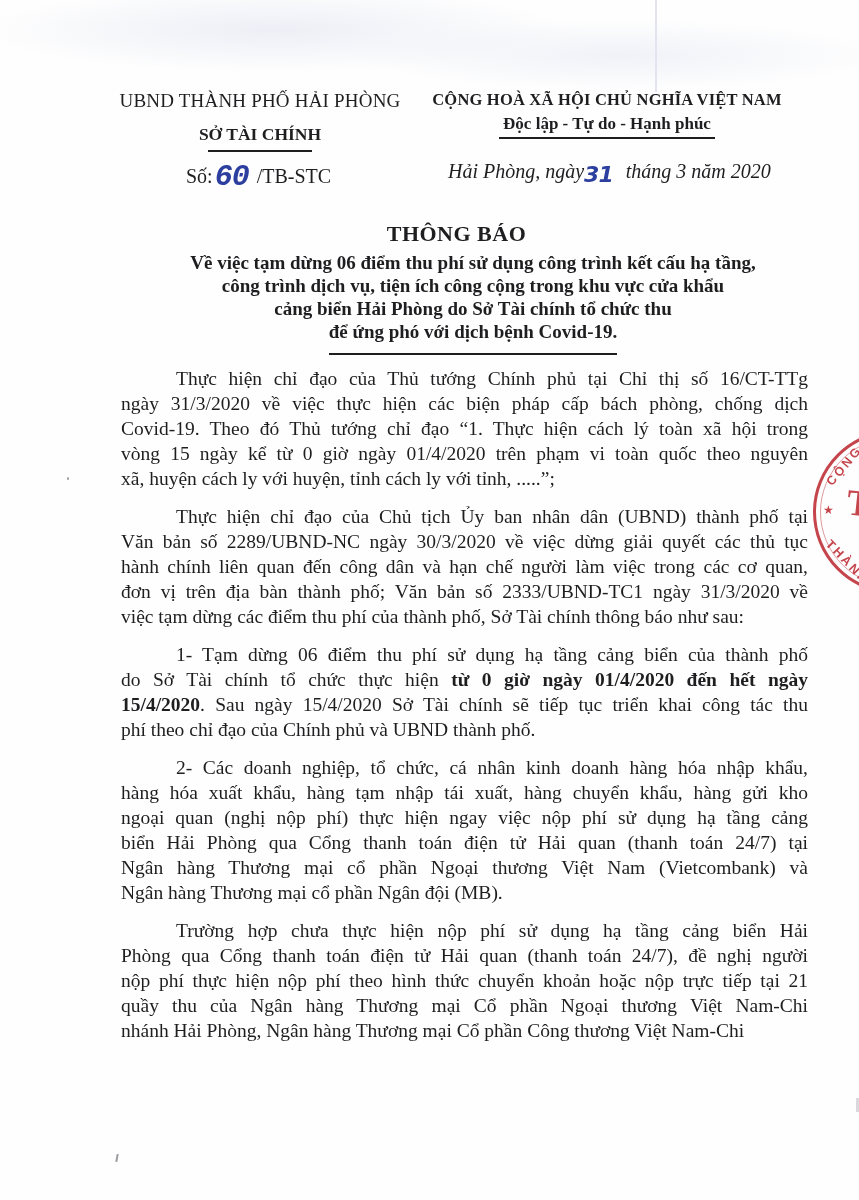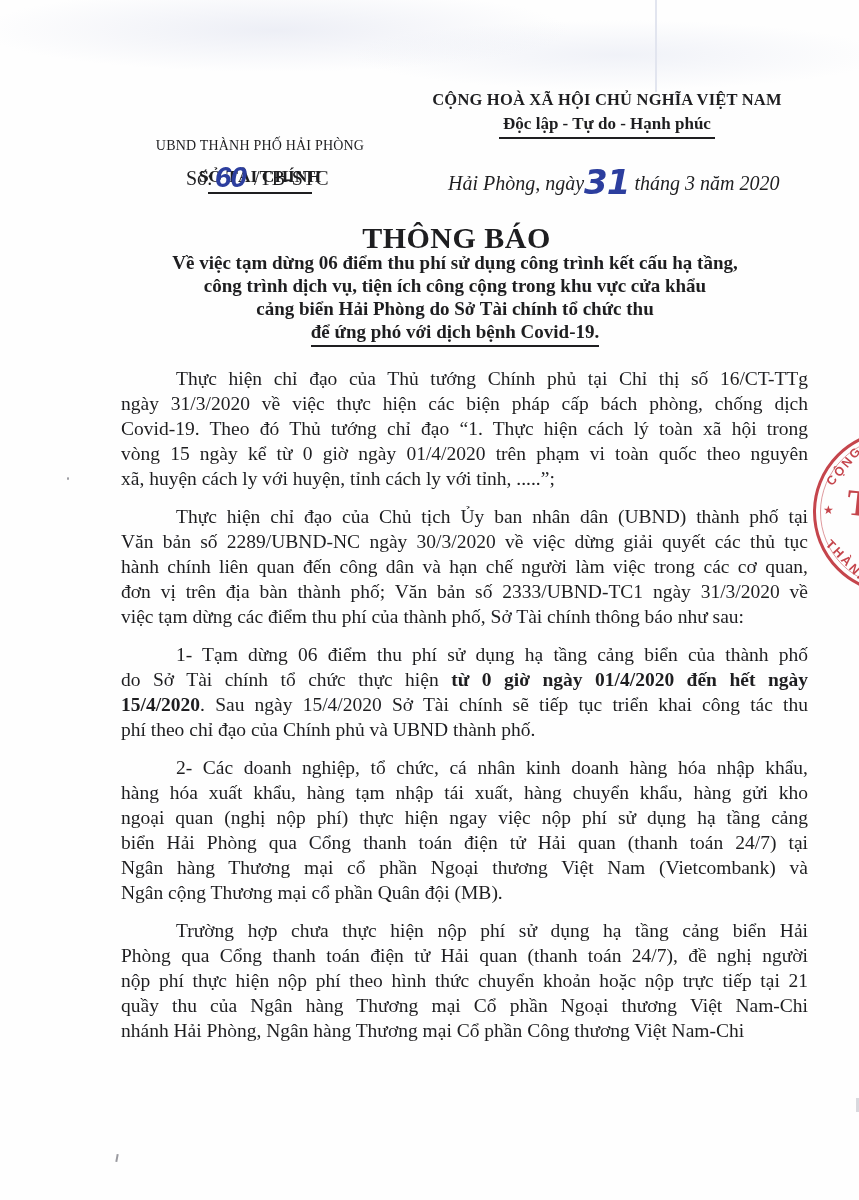--- a/index.html
+++ b/index.html
@@ -21,43 +21,43 @@
   }
   .scan-line{position:absolute;left:655px;top:0;width:2px;height:92px;background:#e2e5ef;}
   .speck{position:absolute;background:#9a9aa0;}
   .speck-a{left:67px;top:477px;width:2px;height:3px;border-radius:50%;}
   .speck-b{left:116px;top:1154px;width:2px;height:8px;transform:rotate(10deg);}
   .edge-sliver{position:absolute;right:0;top:1098px;width:3px;height:14px;background:#d9d9de;}
 
   
   .hdr{position:absolute;top:90px;left:0;width:100%;}
   .hdr-left{position:absolute;left:118px;width:284px;text-align:center;}
-  .hdr-left .l1{font-size:14px;letter-spacing:.2px;white-space:nowrap;margin-top:48px;}
+  .hdr-left .l1{font-size:19px;letter-spacing:.2px;white-space:nowrap;}
   .hdr-left .l2{font-size:17.5px;font-weight:bold;margin-top:12px;}
   .hdr-left .rule{width:104px;height:0;border-bottom:2px solid var(--ink);margin:5px auto 0;}
   .hdr-right{position:absolute;left:406px;width:402px;text-align:center;}
   .hdr-right .l1{font-size:16.5px;font-weight:bold;white-space:nowrap;letter-spacing:.2px;}
   .hdr-right .l2{font-size:17px;font-weight:bold;margin-top:4px;}
   .hdr-right .l2 span{display:inline-block;border-bottom:2px solid var(--ink);padding:0 4px 3px;}
 
   
   .meta{position:absolute;top:158px;left:0;width:100%;font-size:20px;}
   .doc-no{position:absolute;left:186px;white-space:nowrap;}
-  .hand-60{font-family:Liberation Sans, sans-serif;font-style:italic;font-weight:bold;
+  .hand-60{font-family:Liberation Mono, monospace;font-style:italic;font-weight:bold;
            font-size:30px;color:var(--pen);letter-spacing:-1px;position:relative;top:2px;margin:0 3px 0 2px;}
   .date-line{position:absolute;left:448px;font-style:italic;white-space:nowrap;}
   .hand-31{font-family:"DejaVu Sans",sans-serif;font-style:italic;font-weight:bold;
-           font-size:34px;color:var(--pen);position:relative;top:4px;letter-spacing:-1px;margin-right:0;}
+           font-size:22px;color:var(--pen);position:relative;top:4px;letter-spacing:-1px;margin-right:8px;}
 
   
   .title{position:absolute;top:221px;left:105px;width:703px;text-align:center;
-         font-size:30px;font-weight:bold;letter-spacing:.5px;}
-  .subtitle{position:absolute;top:251px;left:85px;width:740px;text-align:center;
+         font-size:22px;font-weight:bold;letter-spacing:.5px;}
+  .subtitle{position:absolute;top:251px;left:103px;width:740px;text-align:center;
             font-size:19px;font-weight:bold;line-height:23px;}
-  .subtitle .u span{display:inline-block;border-bottom:2px solid var(--ink);padding-bottom:2px;}
+  .subtitle .u span{display:inline-block;border-bottom:2px solid var(--ink);padding-bottom:10px;}
 
   
   .doc-body{position:absolute;top:366px;left:105px;width:703px;font-size:19.5px;line-height:25px;}
   .para{margin:0 0 13px 16px;}
   .line{text-align:justify;text-align-last:justify;text-justify:inter-word;}
   .line.first{text-indent:55px;}
   .line.last{text-align-last:left;}
   .para b{font-weight:bold;}
 
   
@@ -127,21 +127,21 @@
         <div class="line">do Sở Tài chính tổ chức thực hiện <b>từ 0 giờ ngày 01/4/2020 đến hết ngày</b></div>
         <div class="line"><b>15/4/2020</b>. Sau ngày 15/4/2020 Sở Tài chính sẽ tiếp tục triển khai công tác thu</div>
         <div class="line last">phí theo chỉ đạo của Chính phủ và UBND thành phố.</div>
       </div>
       <div class="para">
         <div class="line first">2- Các doanh nghiệp, tổ chức, cá nhân kinh doanh hàng hóa nhập khẩu,</div>
         <div class="line">hàng hóa xuất khẩu, hàng tạm nhập tái xuất, hàng chuyển khẩu, hàng gửi kho</div>
         <div class="line">ngoại quan (nghị nộp phí) thực hiện ngay việc nộp phí sử dụng hạ tầng cảng</div>
         <div class="line">biển Hải Phòng qua Cổng thanh toán điện tử Hải quan (thanh toán 24/7) tại</div>
         <div class="line">Ngân hàng Thương mại cổ phần Ngoại thương Việt Nam (Vietcombank) và</div>
-        <div class="line last">Ngân cộng Thương mại cổ phần Quân đội (MB).</div>
+        <div class="line last">Ngân hàng Thương mại cổ phần Ngân đội (MB).</div>
       </div>
       <div class="para">
         <div class="line first">Trường hợp chưa thực hiện nộp phí sử dụng hạ tầng cảng biển Hải</div>
         <div class="line">Phòng qua Cổng thanh toán điện tử Hải quan (thanh toán 24/7), đề nghị người</div>
         <div class="line">nộp phí thực hiện nộp phí theo hình thức chuyển khoản hoặc nộp trực tiếp tại 21</div>
         <div class="line">quầy thu của Ngân hàng Thương mại Cổ phần Ngoại thương Việt Nam-Chi</div>
         <div class="line last">nhánh Hải Phòng, Ngân hàng Thương mại Cổ phần Công thương Việt Nam-Chi</div>
       </div>
     </div>
 

